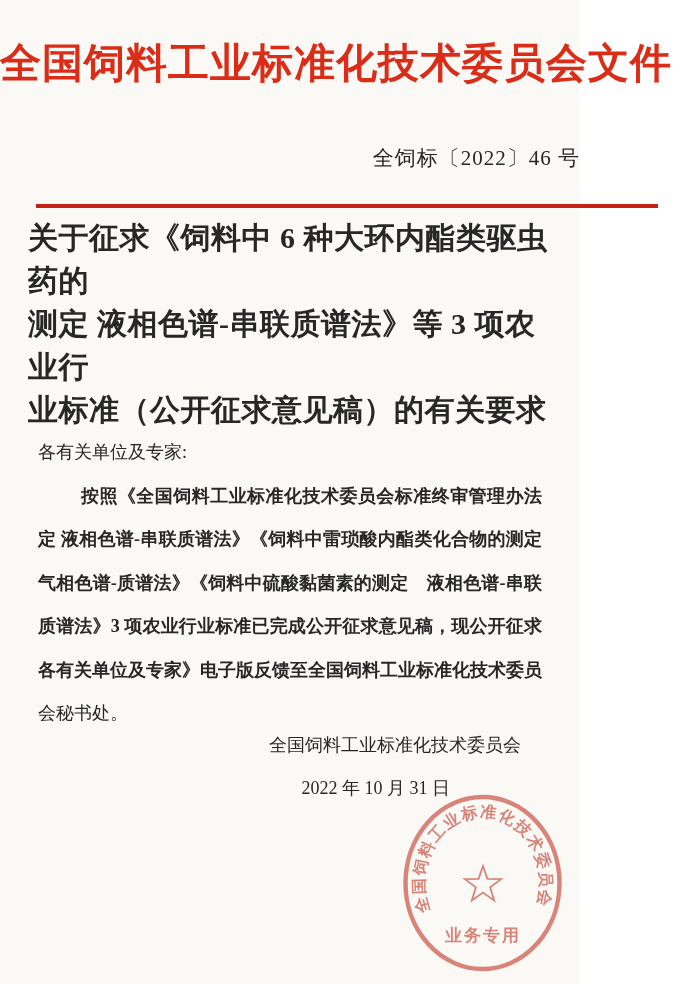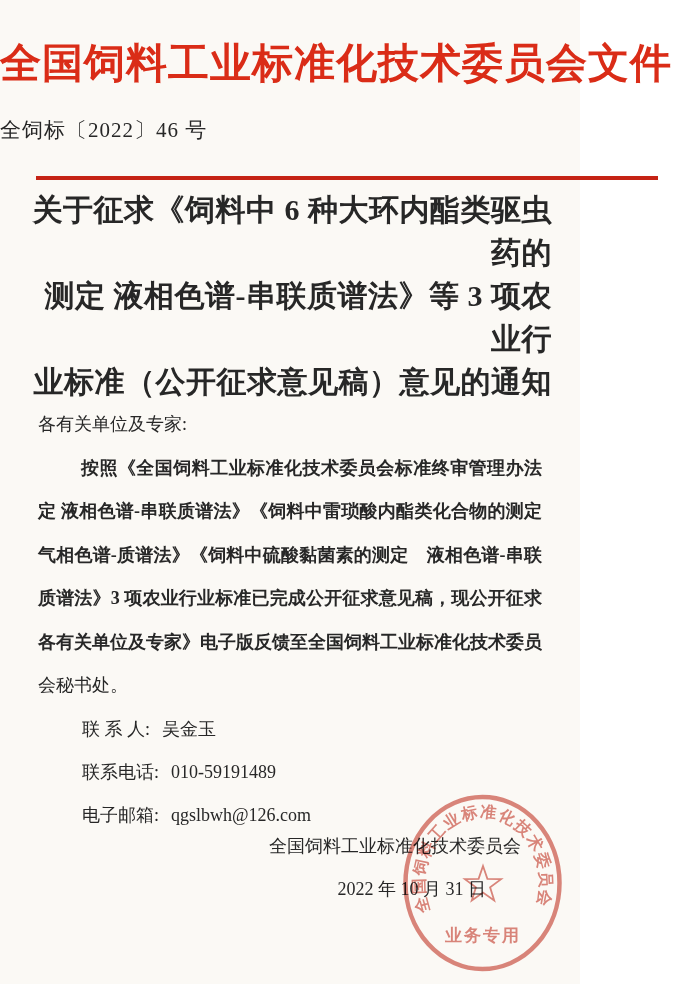--- a/index.html
+++ b/index.html
@@ -23,39 +23,39 @@
     padding-top:33px;
     text-align:center;
     font-size:41px;
     line-height:60px;
     font-weight:900;
     letter-spacing:1px;
     color:var(--title-red);
     white-space:nowrap;
   }
   .doc-number{
-    margin-top:24px;
-    text-align:left;
+    margin-top:52px;
+    text-align:right;
     font-size:21px;
     line-height:26px;
     letter-spacing:1px;
   }
   .red-rule{
     margin-top:33px;
     margin-left:36px;
     width:622px;
     height:4px;
     background:var(--rule-red);
   }
   .notice-title{
     margin:8px 28px 0 28px;
     font-size:30px;
     font-weight:bold;
     line-height:43px;
-    text-align:right;
+    text-align:left;
     letter-spacing:0.5px;
   }
   .notice-title .tl{display:block;}
   .content{
     padding:0 38px;
     font-size:18px;
     line-height:43.5px;
   }
   .salutation{text-align:left;}
   .bline{white-space:nowrap;}
@@ -70,21 +70,21 @@
   .contact-row{line-height:43px;}
   .contact-label{margin-right:12px;}
   .signature{
     margin-top:-12px;
     text-align:right;
     margin-right:21px;
     line-height:43.5px;
   }
   .date{
     text-align:right;
-    margin-right:56px;
+    margin-right:92px;
     line-height:43.5px;
   }
   .stamp{
     position:absolute;
     left:400px;
     top:793px;
     opacity:0.8;
     mix-blend-mode:multiply;
     pointer-events:none;
   }
@@ -111,47 +111,36 @@
 
   <div class="org-title">全国饲料工业标准化技术委员会文件</div>
 
   <div class="doc-number">全饲标〔2022〕46 号</div>
 
   <div class="red-rule"></div>
 
   <h1 class="notice-title">
     <span class="tl">关于征求《饲料中 6 种大环内酯类驱虫药的</span>
     <span class="tl">测定 液相色谱-串联质谱法》等 3 项农业行</span>
-    <span class="tl">业标准（公开征求意见稿）意见的通知</span>
+    <span class="tl">业标准（公开征求意见稿）的有关要求</span>
   </h1>
 
   <div class="content">
 
     <div class="salutation">各有关单位及专家:</div>
 
     <div class="para">
       <div class="bline just indent">按照《全国饲料工业标准化技术委员会标准终审管理办法</div>
       <div class="bline just">定 液相色谱-串联质谱法》《饲料中雷琐酸内酯类化合物的测定</div>
       <div class="bline just">气相色谱-质谱法》《饲料中硫酸黏菌素的测定　液相色谱-串联</div>
       <div class="bline just">质谱法》3 项农业行业标准已完成公开征求意见稿，现公开征求</div>
       <div class="bline just">各有关单位及专家》电子版反馈至全国饲料工业标准化技术委员</div>
       <div class="bline">会秘书处。</div>
     </div>
 
-    <div class="contacts">
-      <div class="contact-row">
-        <span class="contact-label">联 系 人:</span><span class="contact-value">吴金玉</span>
-      </div>
-      <div class="contact-row">
-        <span class="contact-label">联系电话:</span><span class="contact-value">010-59191489</span>
-      </div>
-      <div class="contact-row">
-        <span class="contact-label">电子邮箱:</span><span class="contact-value">qgslbwh@126.com</span>
-      </div>
-    </div>
 
     <div class="signature">全国饲料工业标准化技术委员会</div>
     <div class="date">2022 年 10 月 31 日</div>
 
   </div>
 
   <svg class="stamp" width="165" height="188" viewBox="0 0 165 188" xmlns="http://www.w3.org/2000/svg">
     <ellipse cx="82.5" cy="90" rx="77" ry="86" fill="none" stroke="#d4695e" stroke-width="4.5"></ellipse>
     <path id="stampArc" d="M 29.9 117.9 A 58 66 0 1 1 135.1 117.9" fill="none"></path>
     <text class="arc-text">

